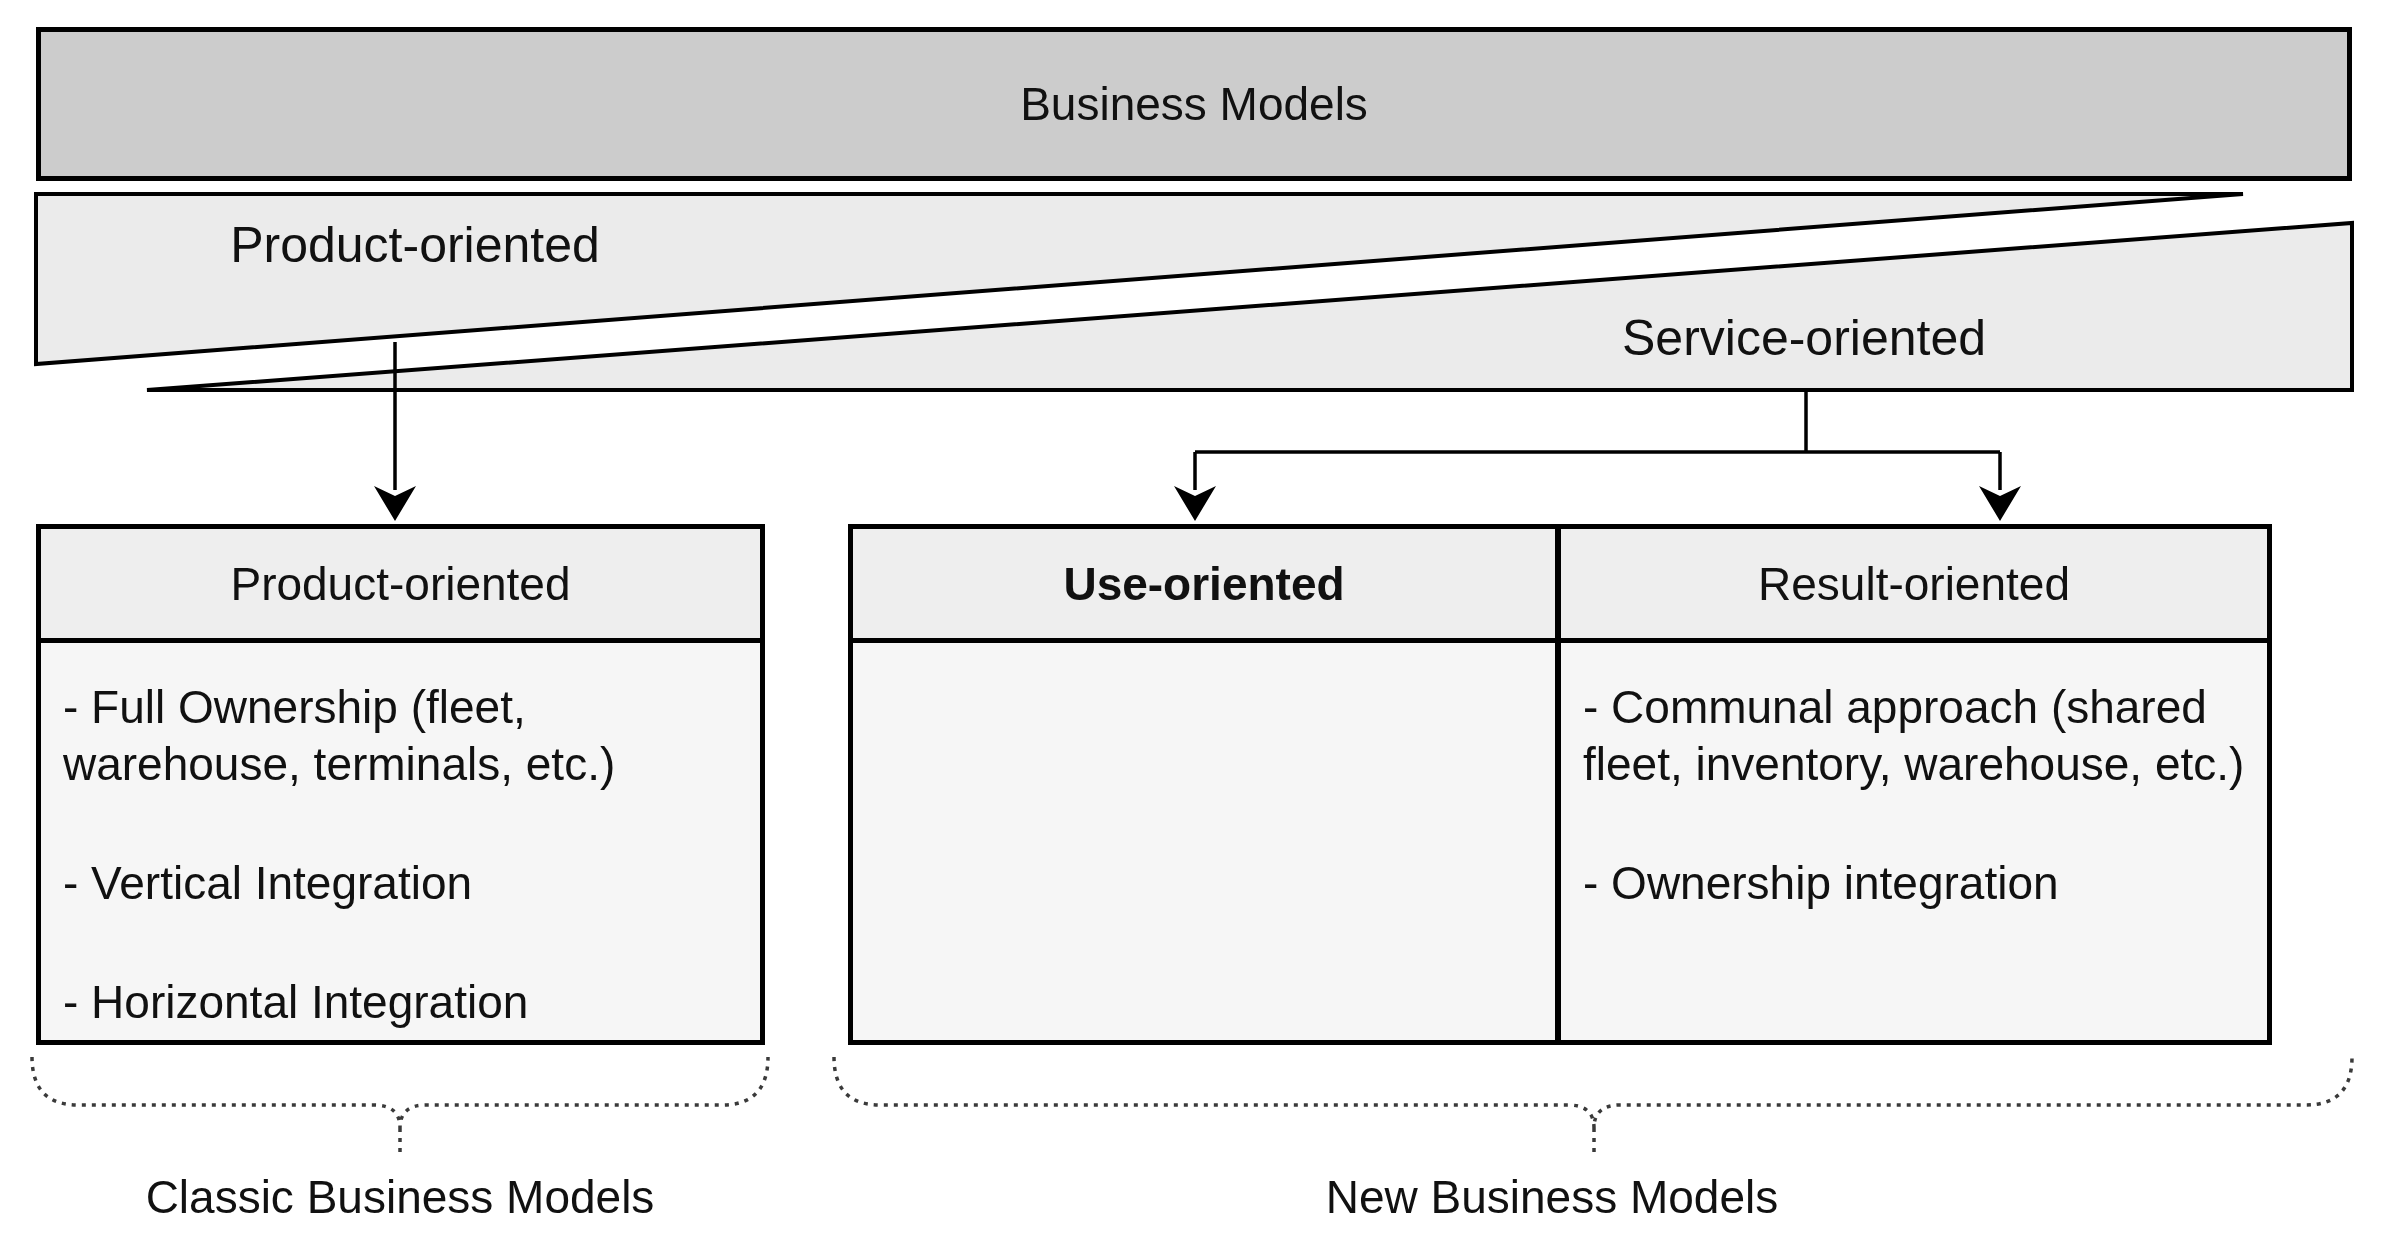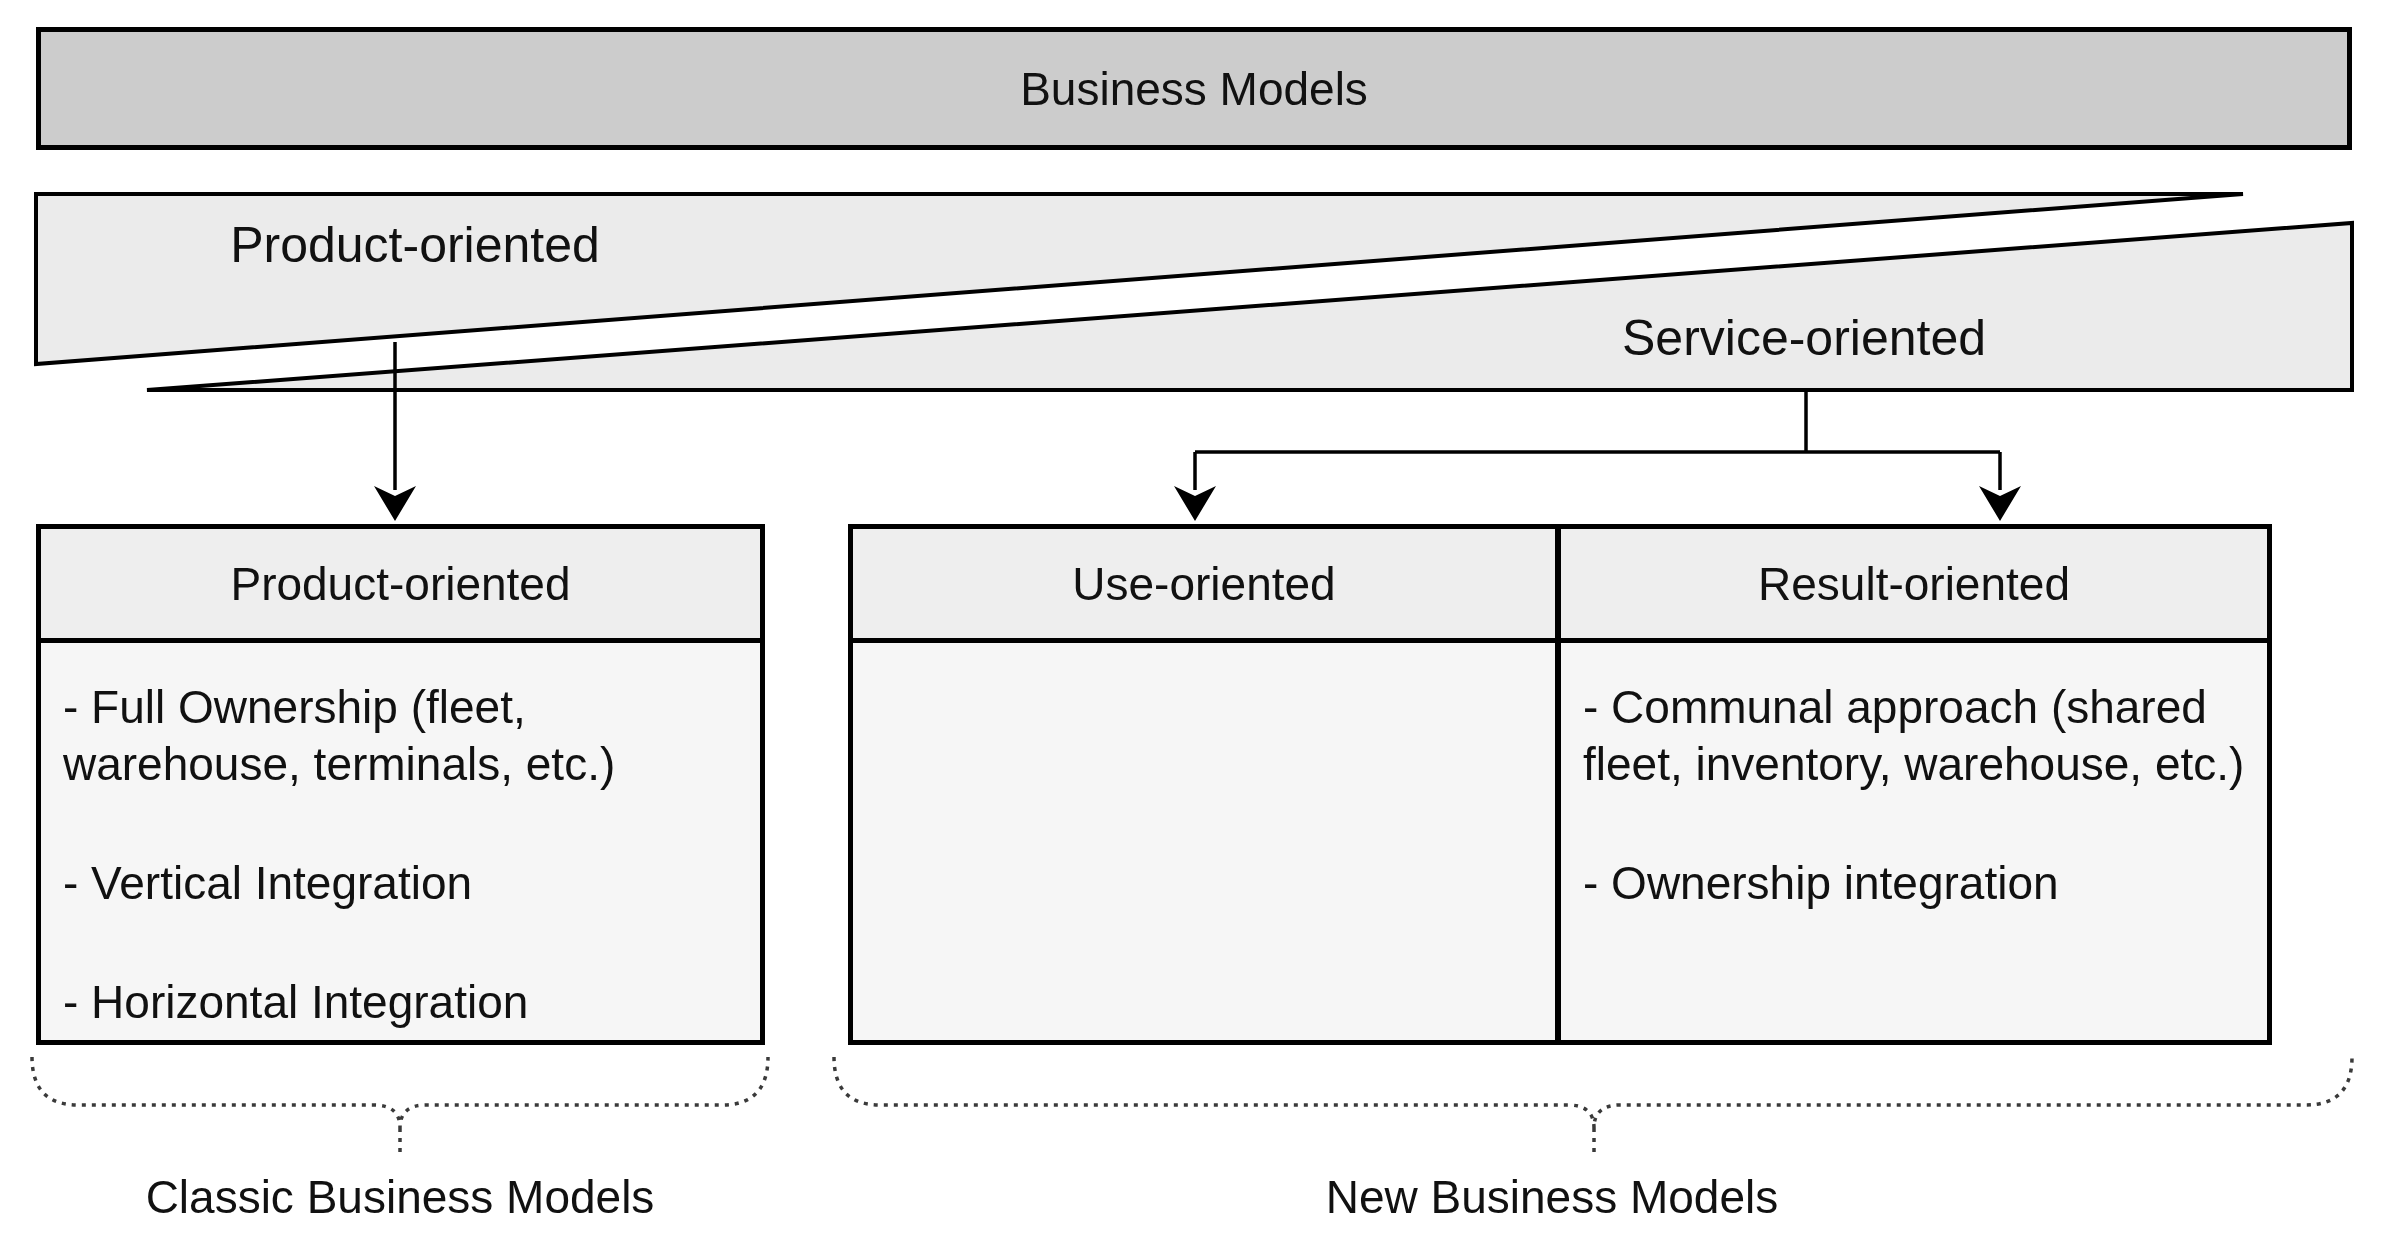--- a/index.html
+++ b/index.html
@@ -17,21 +17,21 @@
   .shapes {
     position: absolute;
     left: 0; top: 0;
     width: 2385px; height: 1236px;
   }
 
   
   .bm-box {
     position: absolute;
     left: 36px; top: 27px;
-    width: 2316px; height: 123px;
+    width: 2316px; height: 154px;
     background: #cccccc;
     border: 5px solid #000000;
     display: flex;
     align-items: center;
     justify-content: center;
     font-size: 46px;
   }
 
   
   .wedge-label {
@@ -45,21 +45,21 @@
 
   
   .cat-box {
     position: absolute;
     top: 524px;
     height: 521px;
     background: #f6f6f6;
     border: 5px solid #000000;
   }
   .cat-box.b1 { left: 36px;   width: 729px; }
-  .cat-box.b2 { left: 848px;  width: 712px; }
+  .cat-box.b2 { left: 848px;  width: 712px; font-weight: bold; }
   .cat-box.b3 { left: 1556px; width: 716px; }
 
   .cat-header {
     height: 114px;
     background: #eeeeee;
     border-bottom: 5px solid #000000;
     display: flex;
     align-items: center;
     justify-content: center;
     font-size: 46px;

